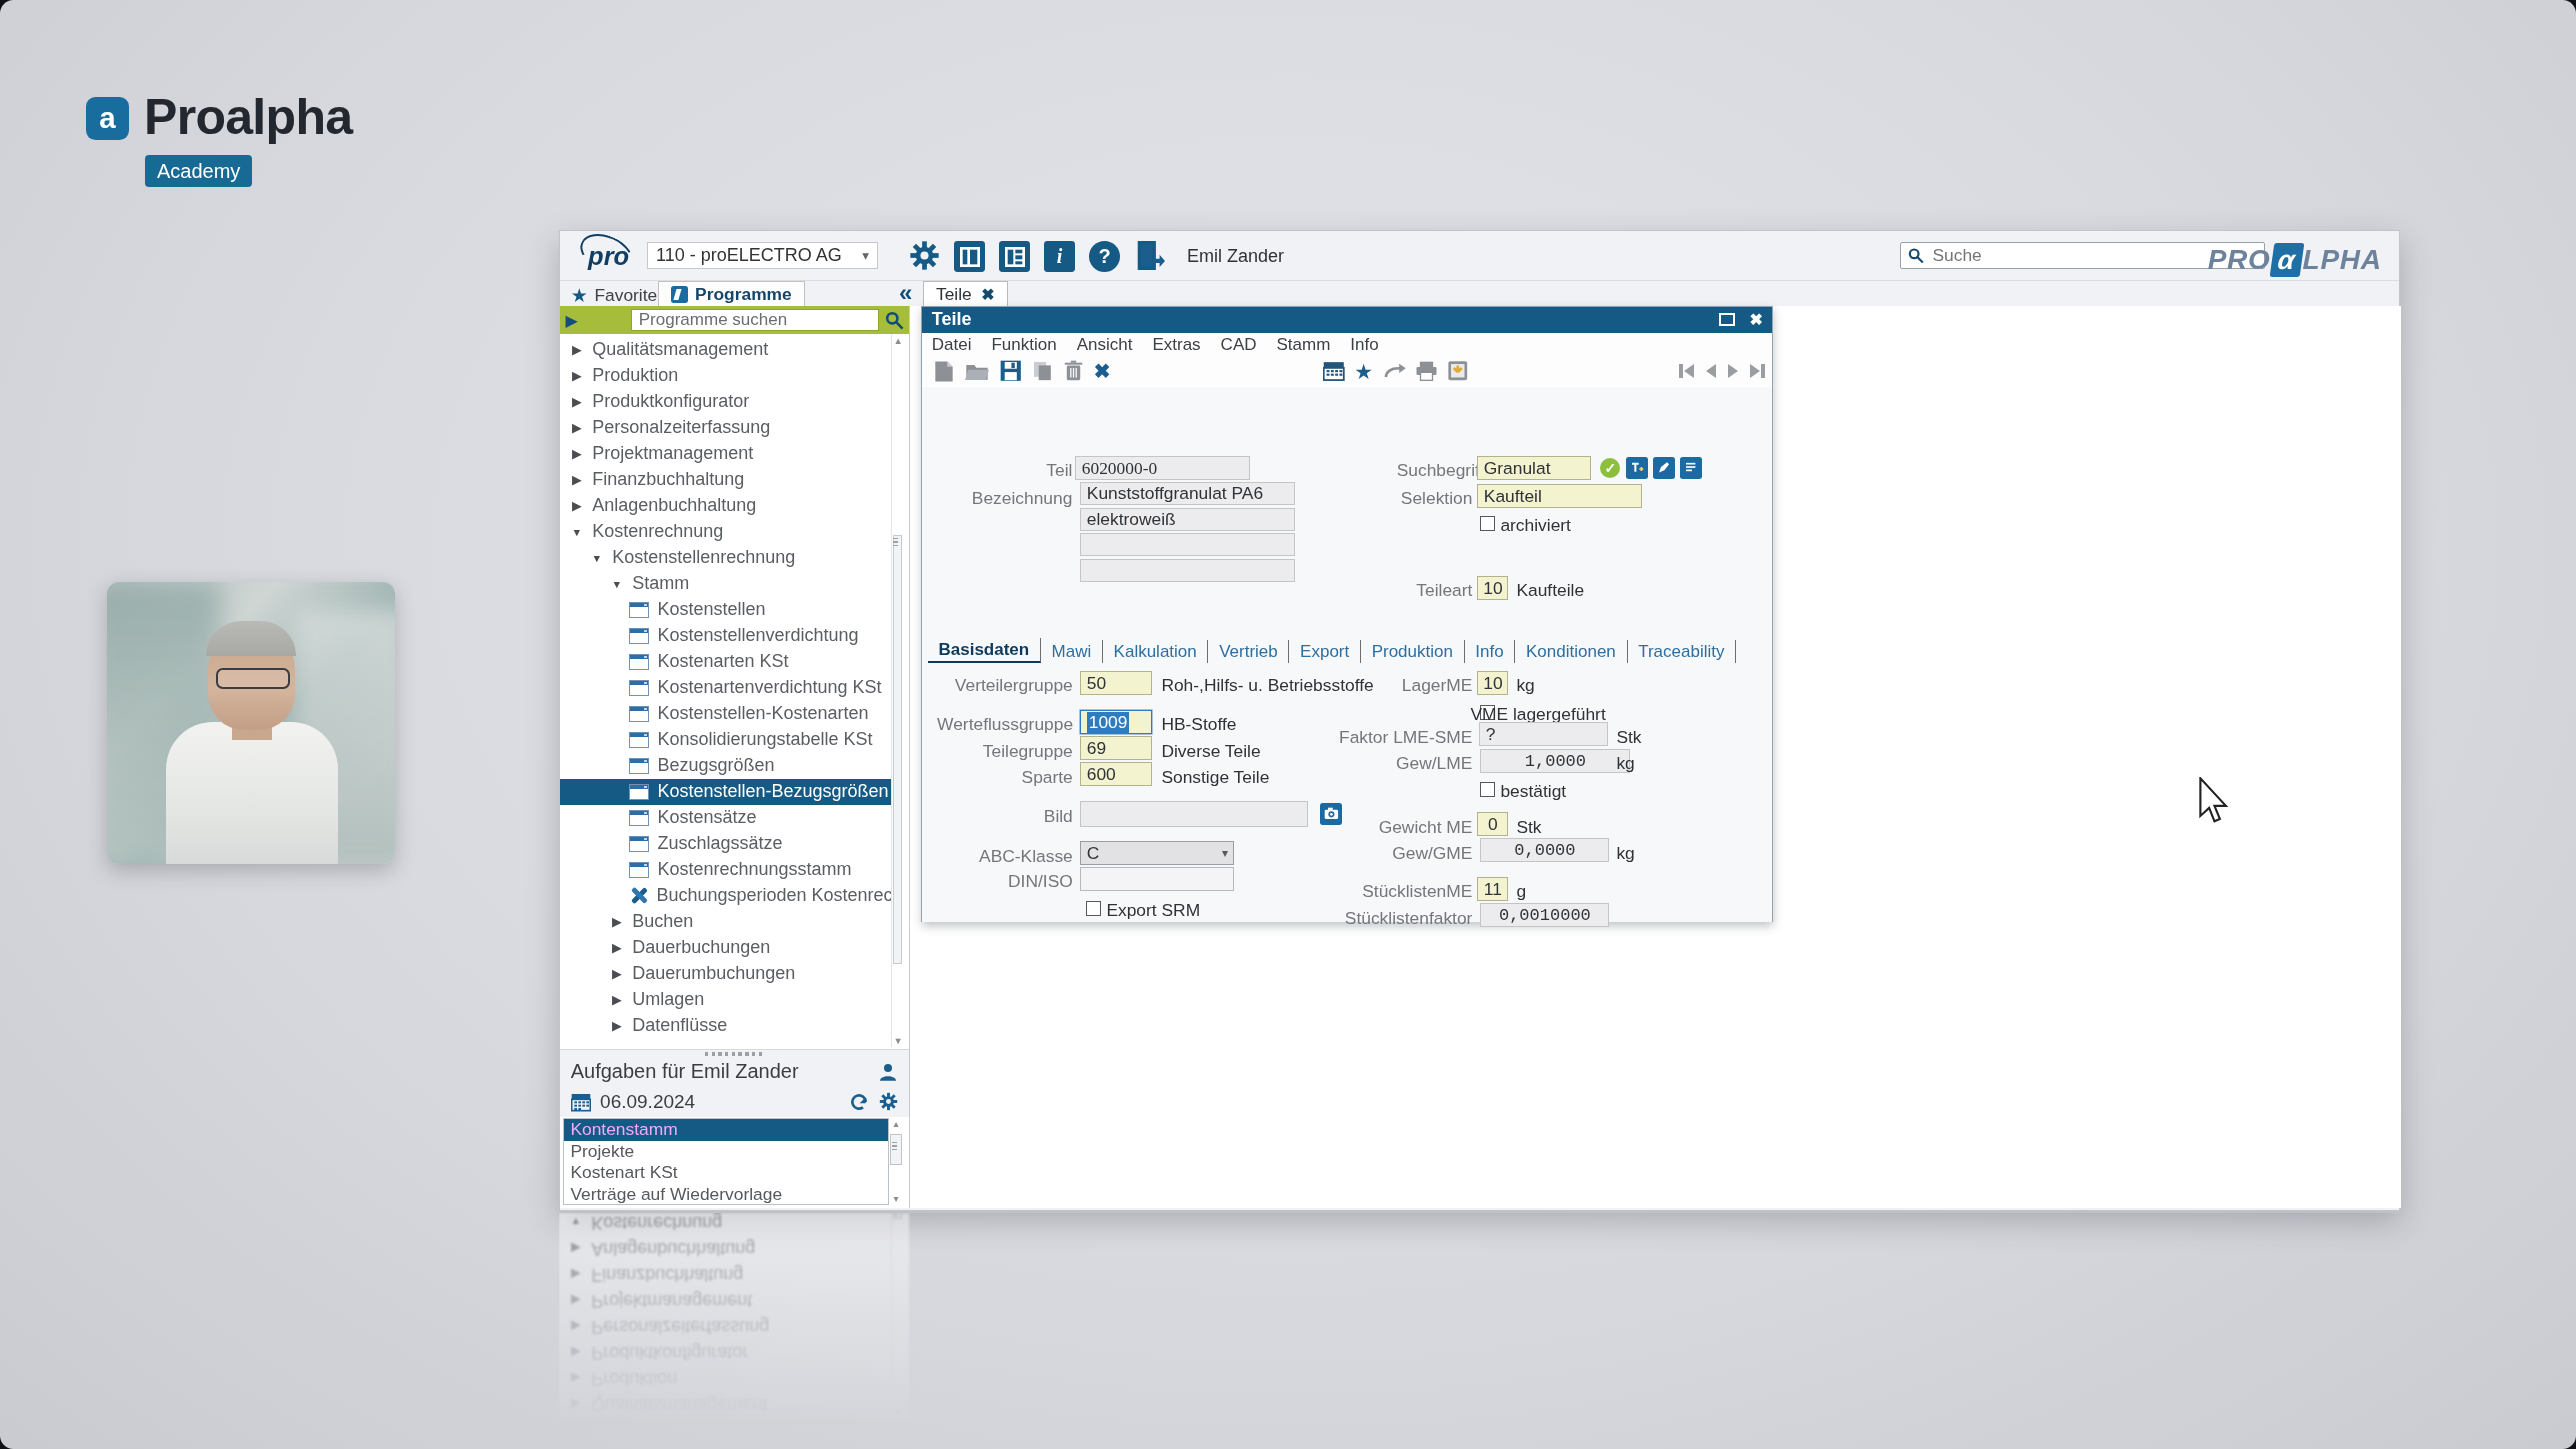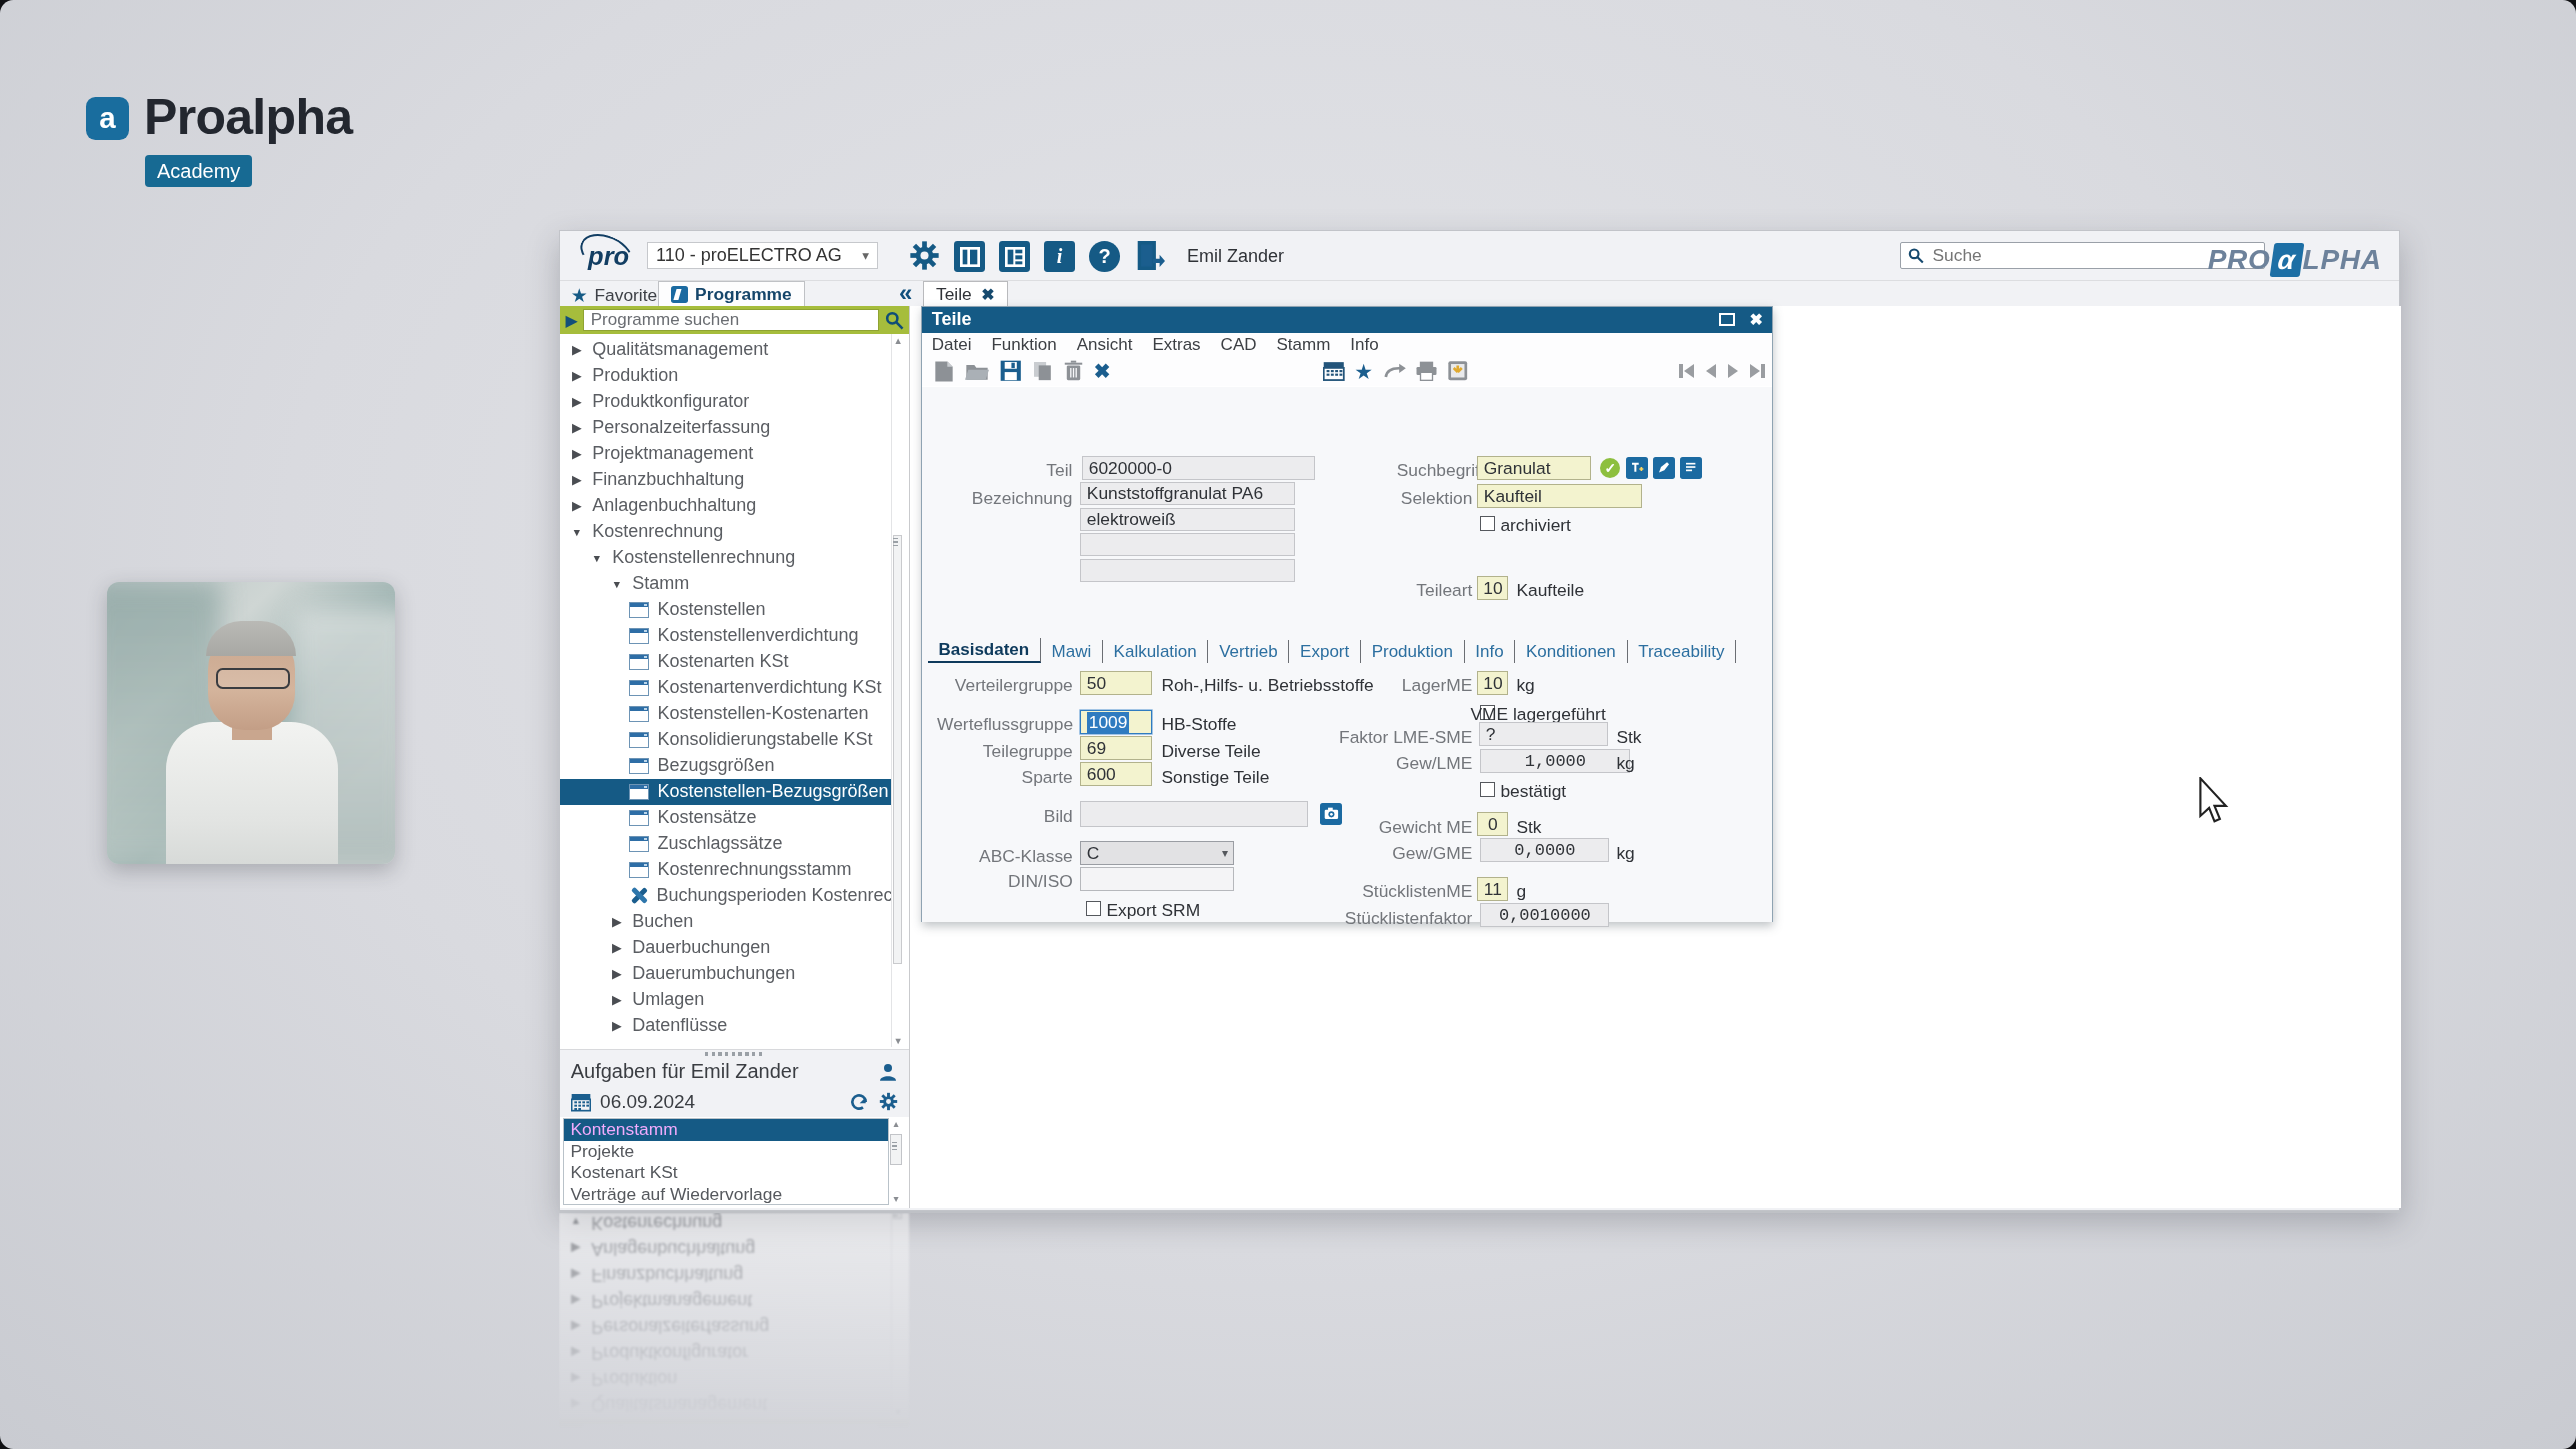--- a/index.html
+++ b/index.html
@@ -43,21 +43,21 @@
   .progtab{position:absolute;left:98px;top:0px;height:25.5px;display:flex;align-items:center;gap:6.7px;font-size:17.4px;color:#16466b;font-weight:700;background:#fdfdfe;border:0.7px solid #bfc1c5;border-bottom:0;padding:0 12px;box-sizing:border-box;}
   .progico{width:17.4px;height:17.4px;border-radius:2.7px;background:#1b6aa1;position:relative;}
   .progico::after{content:"";position:absolute;left:4px;top:3.4px;width:5.4px;height:10.7px;background:#fff;transform:skewX(-16deg);}
   .collapse{position:absolute;left:339px;top:0px;font-size:24px;font-weight:700;color:#10507e;line-height:24px;}
   .doctab{position:absolute;left:363px;top:0px;height:25.5px;background:#fff;border:0.7px solid #b9babd;border-bottom:0;display:flex;align-items:center;gap:9.4px;padding:0 12px;font-size:17.4px;color:#2f3237;box-sizing:border-box;}
   .doctab .x{color:#15496e;font-weight:700;font-size:16px;}
   
   .sidebar{position:absolute;left:0;top:75px;width:350px;height:902px;background:#fff;border-right:0.7px solid #c9cacd;box-sizing:border-box;}
   .sb-search{position:absolute;left:0;top:0;width:100%;height:28px;background:#a6bd3c;display:flex;align-items:center;padding:0 5.4px;box-sizing:border-box;gap:5.4px;}
   .sb-search .play{color:#124f7a;font-size:16px;}
-  .sb-search .inp{flex:1;height:20px;background:#fff;border:0.7px solid #8fa332;display:flex;align-items:center;padding:0 6.7px;font-size:17px;color:#6a6d72;}
+  .sb-search .inp{flex:1;height:20px;background:#fff;border:0.7px solid #8fa332;display:flex;align-items:center;padding:0 6.7px;font-size:17px;color:#6a6d72;margin-left:48px;}
   .tree{position:absolute;left:0;top:28px;width:331px;height:713px;overflow:hidden;padding-top:2.7px;box-sizing:border-box;}
   .tree-item{position:relative;height:26px;display:flex;align-items:center;gap:8px;padding-left:calc(9.4px + var(--lvl,0)*20px);font-size:18px;color:#5a5d62;white-space:nowrap;}
   .tree-item .twisty{width:14.8px;color:#4a4d52;font-size:12.7px;text-align:center;flex:none;}
   .t-branch .twisty::before{content:"▶";}
   .t-branch-open .twisty::before{content:"▼";font-size:10.7px;}
   .win-ico{flex:none;width:20px;height:16px;border:1.3px solid #6d94b5;background:#fff;position:relative;box-sizing:border-box;}
   .win-ico::before{content:"";position:absolute;left:0;top:0;width:100%;height:4.7px;background:#2e6ea6;}
   .win-ico::after{content:"";position:absolute;right:1.3px;top:1.3px;width:3.4px;height:2px;background:#bcd6ea;}
   .tool-ico{flex:none;width:19px;height:17.4px;position:relative;display:none;}
   .t-tool .tool-ico{display:block;}
@@ -560,21 +560,21 @@
             <span class="navbar4">
                 <span class="tri-r"></span>
                 <span class="bar-v"></span>
               </span>
           </span>
         </div>
 
         <div class="twin-body">
 
           <span class="lbl" style="left:40px;top:73px;width:110px;">Teil</span>
-          <div class="fld ro" style="left:160px;top:69px;width:233px;height:24px;">
+          <div class="fld ro" style="left:153px;top:69px;width:175px;height:24px;font-family:Liberation Serif, serif;">
               <span>6020000-0</span>
             </div>
           <span class="lbl" style="left:27px;top:101px;width:123px;">Bezeichnung</span>
           <div class="bezlist">
               <div class="bezline">Kunststoffgranulat PA6</div>
               <div class="bezline">elektroweiß</div>
               <div class="bezline"></div>
               <div class="bezline"></div>
             </div>
 

